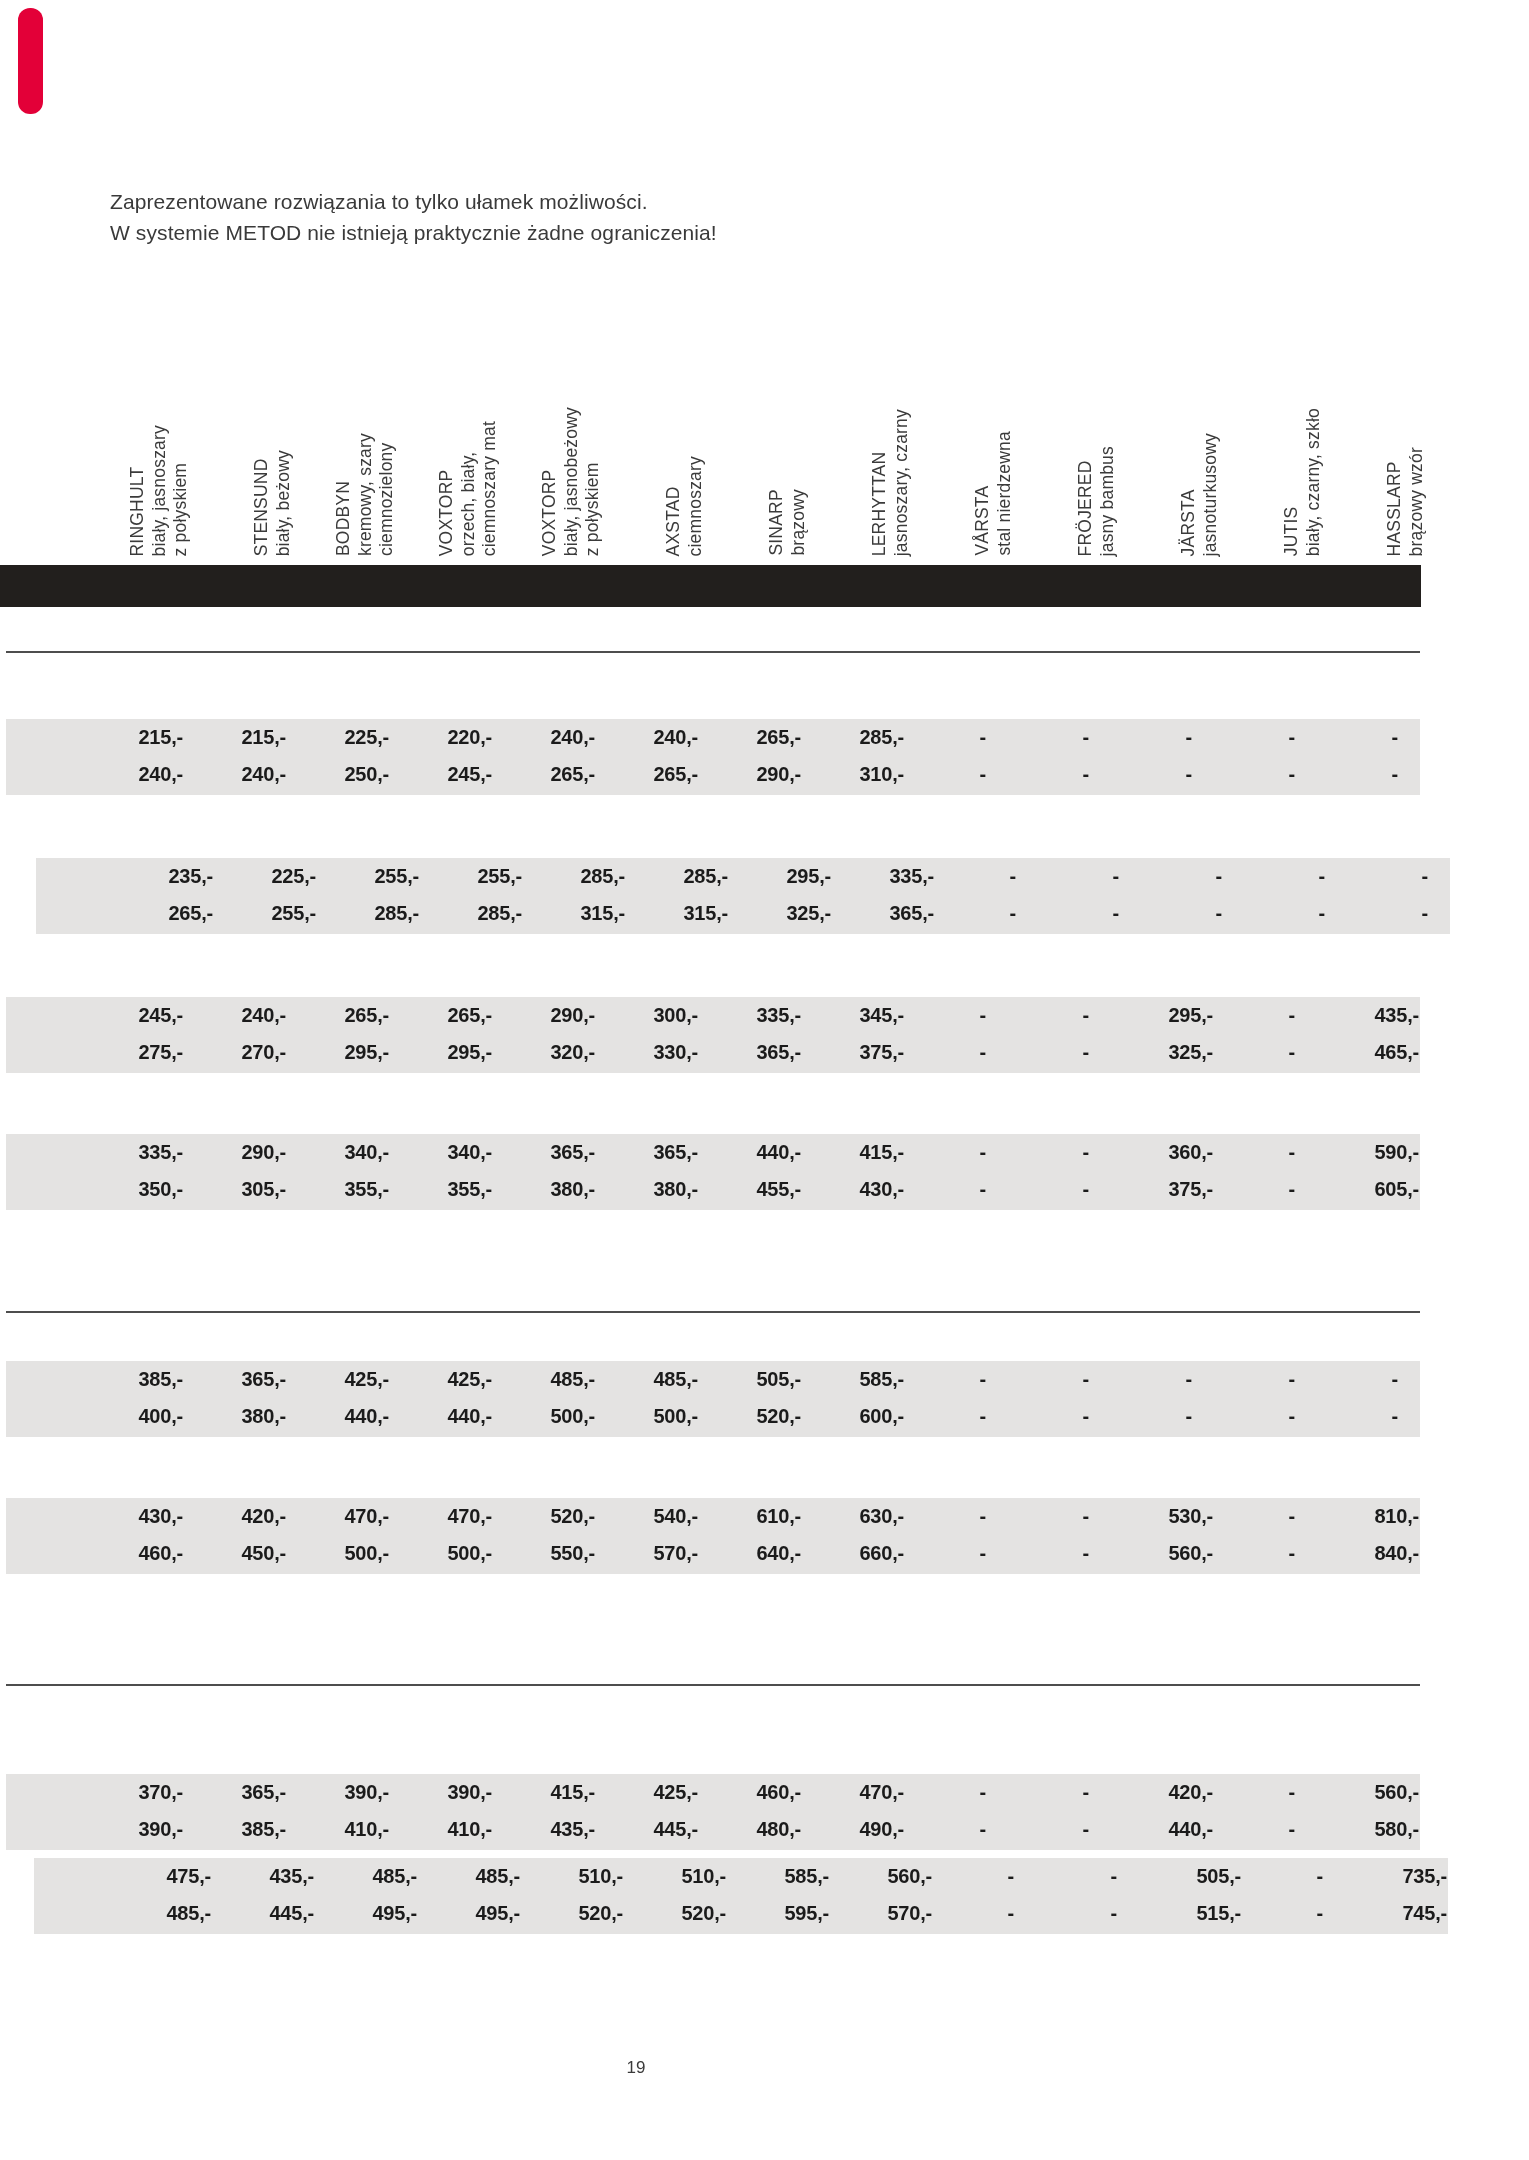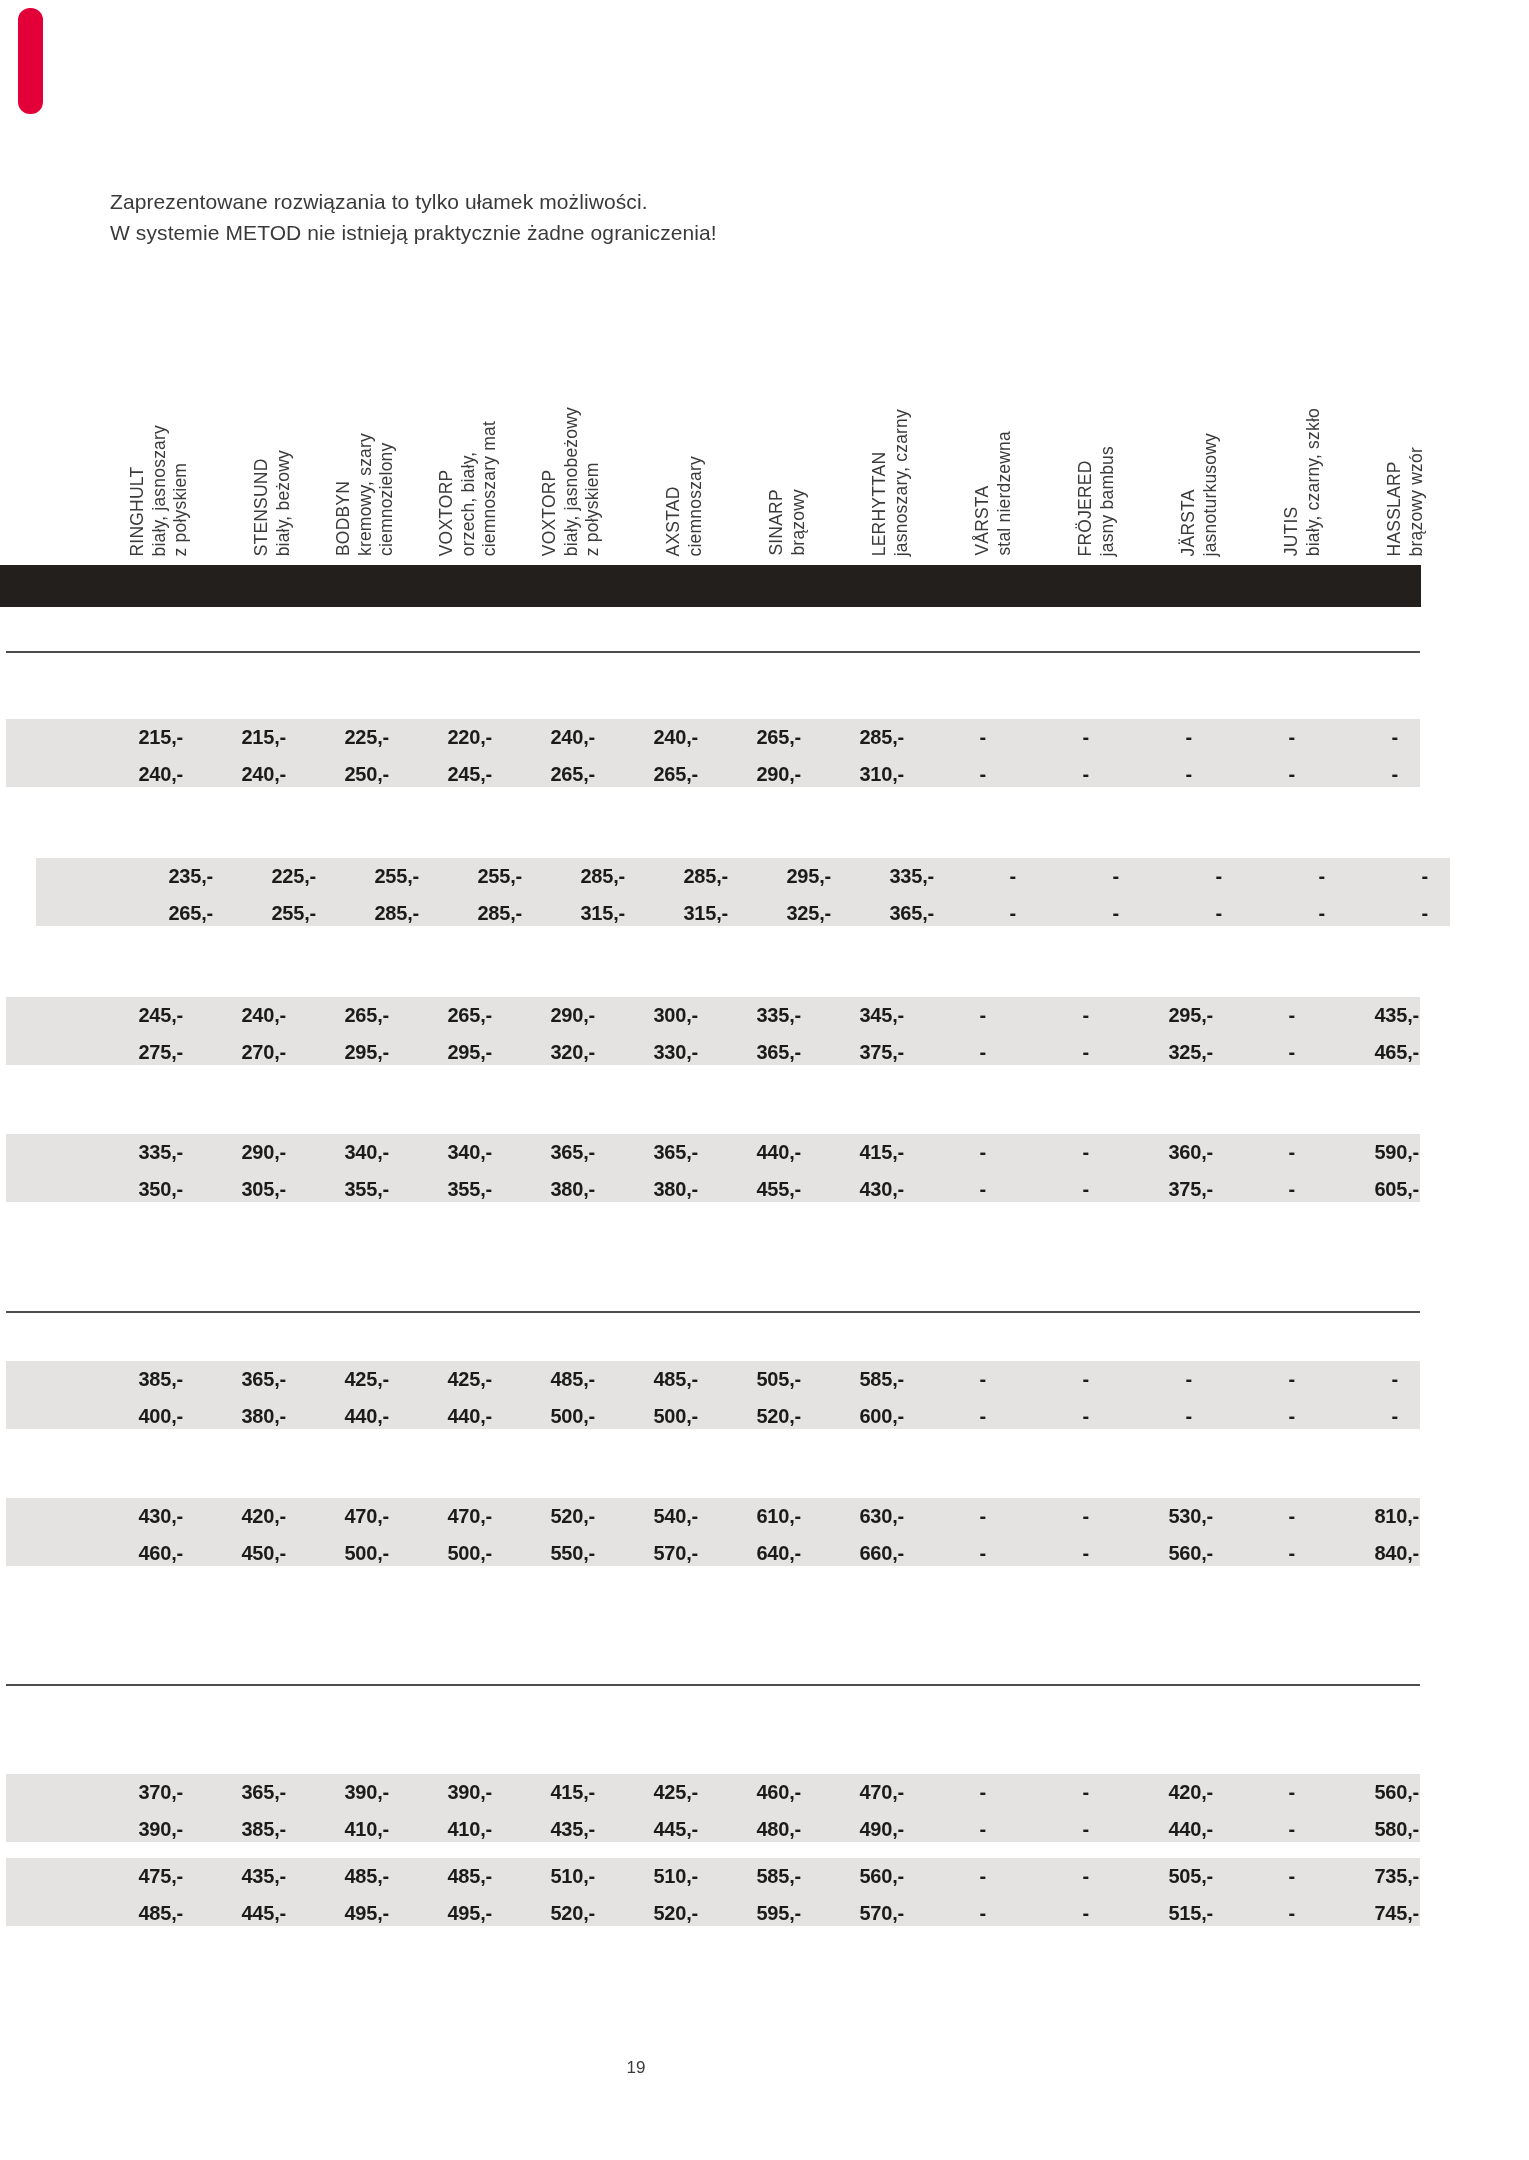--- a/index.html
+++ b/index.html
@@ -22,21 +22,21 @@
     position:absolute; bottom:0; right:-8px;
     writing-mode:vertical-rl; transform:rotate(180deg);
     font-size:17.5px; line-height:21.5px; white-space:nowrap;
     color:#3b3b3b; letter-spacing:0.2px;
   }
   .black-bar {
     position:absolute; left:0; top:565px; width:1421px; height:42px;
     background:#221f1d;
   }
   .rule { position:absolute; left:6px; width:1414px; height:2px; background:#4d4d4d; }
-  .band { position:absolute; left:6px; width:1414px; height:68px; background:#e4e3e2; }
+  .band { position:absolute; left:6px; width:1414px; height:76px; background:#e4e3e2; }
   .prow { height:37px; display:flex; align-items:center; padding-left:74px; box-sizing:border-box; }
   .pcell {
     width:103px; text-align:right; box-sizing:border-box;
     font-size:20px; font-weight:700; color:#1b1b1b; letter-spacing:-0.2px;
   }
   .pcell.dash { padding-right:21px; }
   .page-num {
     position:absolute; top:2058px; left:0; width:1272px; text-align:center;
     font-size:17px; color:#3b3b3b;
   }
@@ -359,21 +359,21 @@
         <div class="pcell">445,-</div>
         <div class="pcell">480,-</div>
         <div class="pcell">490,-</div>
         <div class="pcell dash">-</div>
         <div class="pcell dash">-</div>
         <div class="pcell">440,-</div>
         <div class="pcell dash">-</div>
         <div class="pcell">580,-</div>
       </div>
     </div>
-    <div class="band" style="top: 1858px;">
+    <div class="band" style="top: 1858px; margin-left: 28px;">
       <div class="prow">
         <div class="pcell">475,-</div>
         <div class="pcell">435,-</div>
         <div class="pcell">485,-</div>
         <div class="pcell">485,-</div>
         <div class="pcell">510,-</div>
         <div class="pcell">510,-</div>
         <div class="pcell">585,-</div>
         <div class="pcell">560,-</div>
         <div class="pcell dash">-</div>

